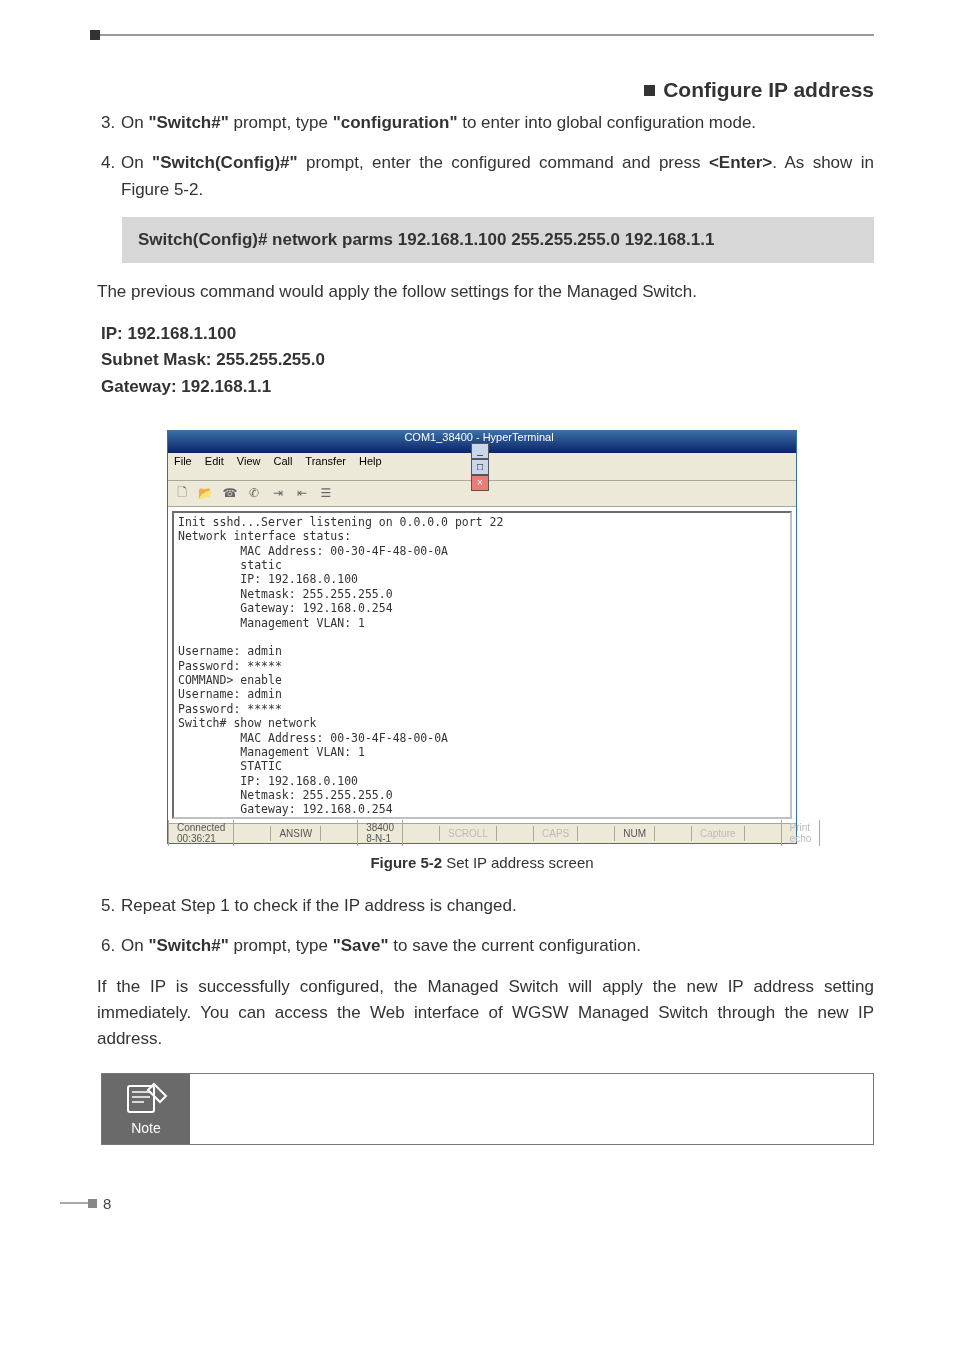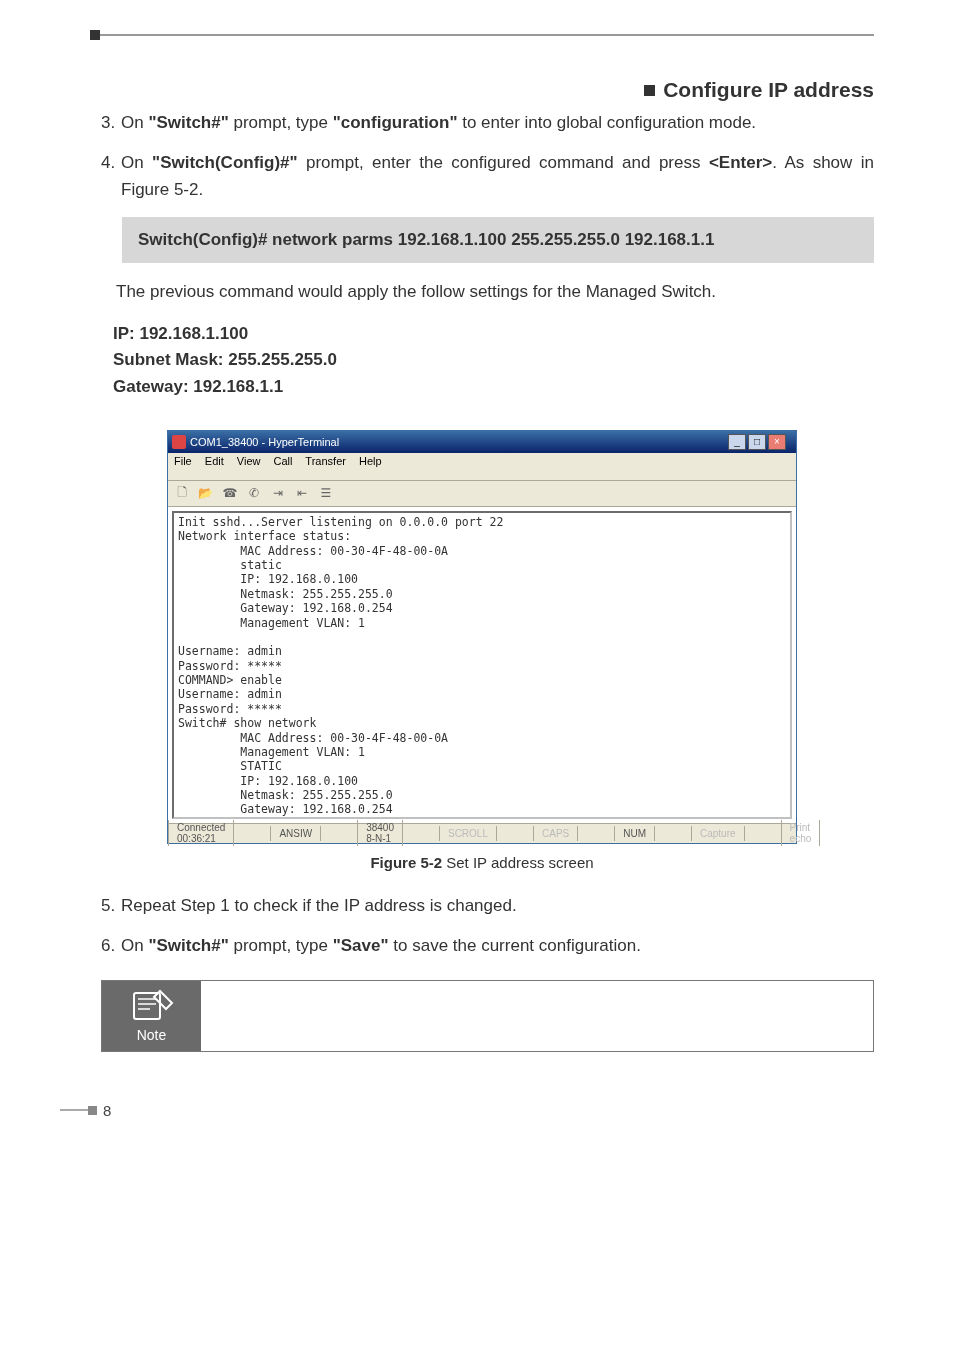--- a/index.html
+++ b/index.html
@@ -61,27 +61,27 @@
     left: 0;
   }
   .cmdbox {
     background: #d7d7d7;
     padding: 10px 16px;
     margin: 10px 0 16px 32px;
     font-weight: bold;
     line-height: 1.5;
   }
   p.body {
-    margin-left: 26px;
+    margin-left: 7px;
     line-height: 1.55;
     margin-bottom: 16px;
     text-align: justify;
   }
   .kv {
-    margin-left: 23px;
+    margin-left: 11px;
     font-weight: bold;
     line-height: 1.55;
     margin-bottom: 30px;
   }
   b { font-weight: bold; }
 
   
   .termwrap {
     width: 630px;
     margin: 0 auto 10px auto;
@@ -89,20 +89,21 @@
   }
   .titlebar {
     background: linear-gradient(#3a6ea5,#0a246a);
     color: #fff;
     display: flex;
     align-items: center;
     height: 22px;
     font-size: 11px;
     font-family: Tahoma, Arial, sans-serif;
     padding: 0 10px 0 4px;
+    flex-direction: column;
   }
   .titlebar .icon {
     width: 14px; height: 14px;
     background: #d44; border-radius: 2px;
     margin-right: 4px;
   }
   .titlebar .title { flex: 1; }
   .titlebar .btn {
     width: 18px; height: 16px;
     background: #c9d6ec;
@@ -182,21 +183,21 @@
   .caption b{font-weight:bold;}
 
   
   .notebox {
     display:flex;
     border:1px solid #777;
     margin-left:11px;
     margin-top:20px;
   }
   .notebox .nlabel {
-    width:99px;
+    width:88px;
     background:#6a6a6a;
     color:#fff;
     display:flex;
     flex-direction:column;
     align-items:center;
     justify-content:center;
     font-size:14px;
     padding:8px 0;
   }
   .notebox .nlabel svg { margin-bottom:4px; }
@@ -328,20 +329,21 @@
     <li>
       <span class="num">5.</span>
       <span>Repeat Step 1 to check if the IP address is changed.</span>
     </li>
     <li>
       <span class="num">6.</span>
       <span>On </span><b>"Switch#"</b><span> prompt, type </span><b>"Save"</b><span> to save the current configuration.</span>
     </li>
   </ol>
 
+  <p class="body">If the IP is successfully configured, the Managed Switch will apply the new IP address setting immediately. You can access the Web interface of WGSW Managed Switch through the new IP address.</p>
 
   <div class="notebox">
     <div class="nlabel">
       <svg width="44" height="34" viewBox="0 0 44 34">
         <rect x="4" y="4" width="26" height="26" rx="2" fill="none" stroke="#fff" stroke-width="2"></rect>
         <line x1="8" y1="10" x2="26" y2="10" stroke="#fff" stroke-width="1.5"></line>
         <line x1="8" y1="15" x2="26" y2="15" stroke="#fff" stroke-width="1.5"></line>
         <line x1="8" y1="20" x2="20" y2="20" stroke="#fff" stroke-width="1.5"></line>
         <path d="M30 2 L42 14 L36 20 L24 8 Z" fill="none" stroke="#fff" stroke-width="2"></path>
       </svg>

